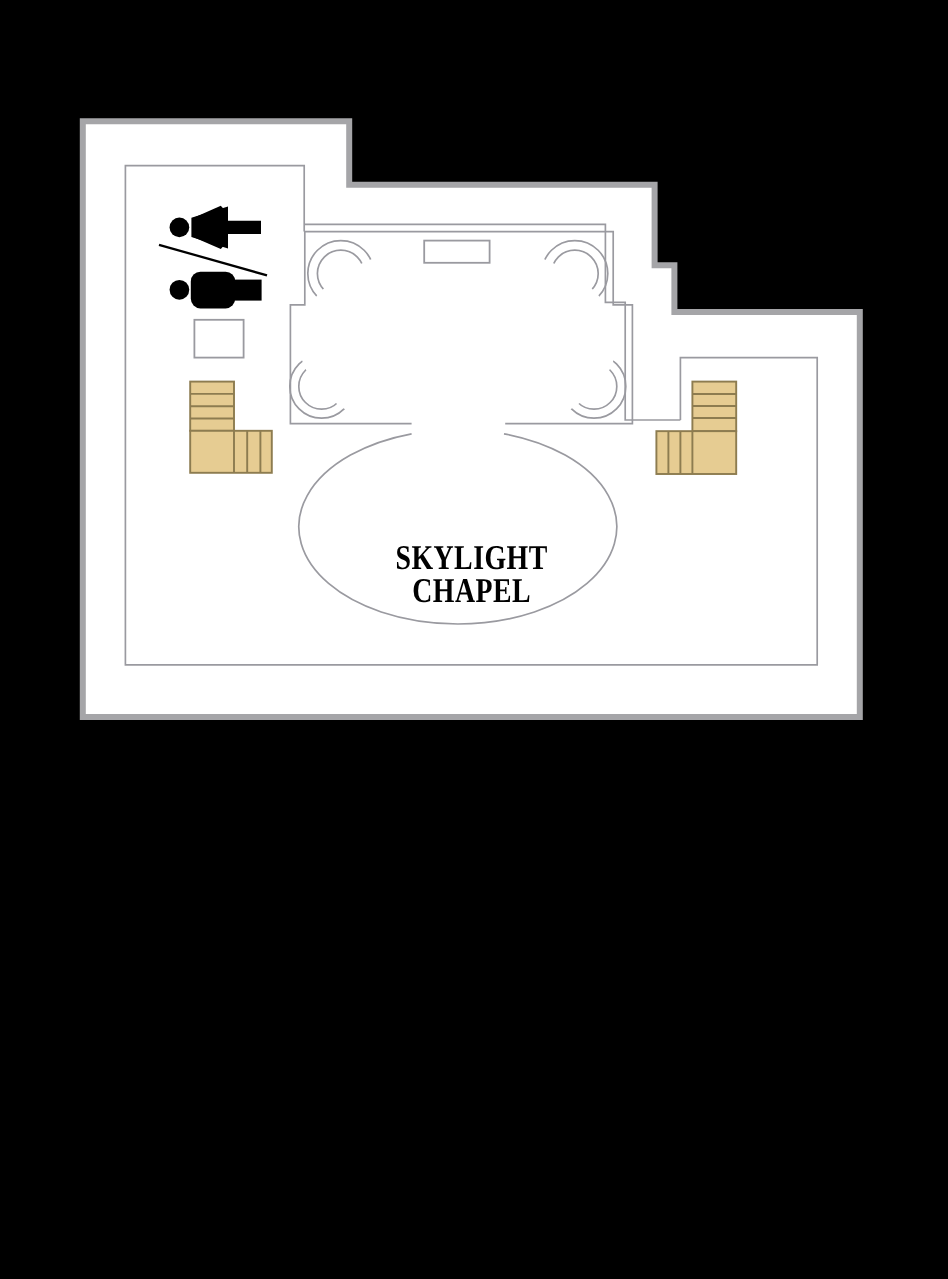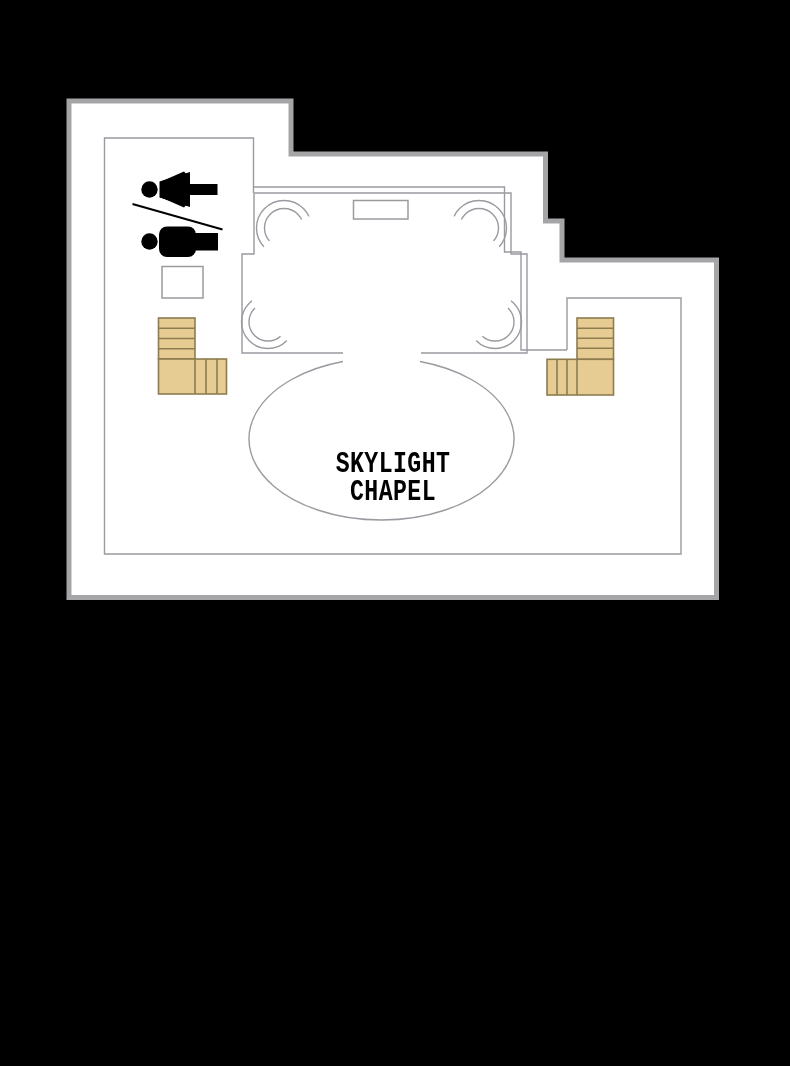--- a/index.html
+++ b/index.html
@@ -6,21 +6,21 @@
     margin: 0;
     padding: 0;
     background: var(--c-bg, #000);
   }
   .stage {
     position: relative;
     width: 790px;
     height: 1066px;
     background: var(--c-bg, #000);
     overflow: hidden;
-    font-family: Liberation Mono, monospace;
+    font-family: Liberation Serif, serif;
   }
   svg { position: absolute; left: 0; top: 0; }
 
   .deck-fill   { fill: var(--c-floor); stroke: var(--c-outline); stroke-width: 5; }
   .thin        { fill: none; stroke: var(--c-thin-line); stroke-width: 1.4; }
   .thin-filled { fill: var(--c-floor); stroke: var(--c-thin-line); stroke-width: 1.5; }
   .stair       { fill: var(--c-stair-fill); stroke: var(--c-stair-stroke); stroke-width: 1.6; }
   .stairline   { fill: none; stroke: var(--c-stair-stroke); stroke-width: 1.6; }
   .ink         { fill: var(--c-ink); stroke: none; }
   .inkline     { fill: none; stroke: var(--c-ink); stroke-width: 1.9; }

